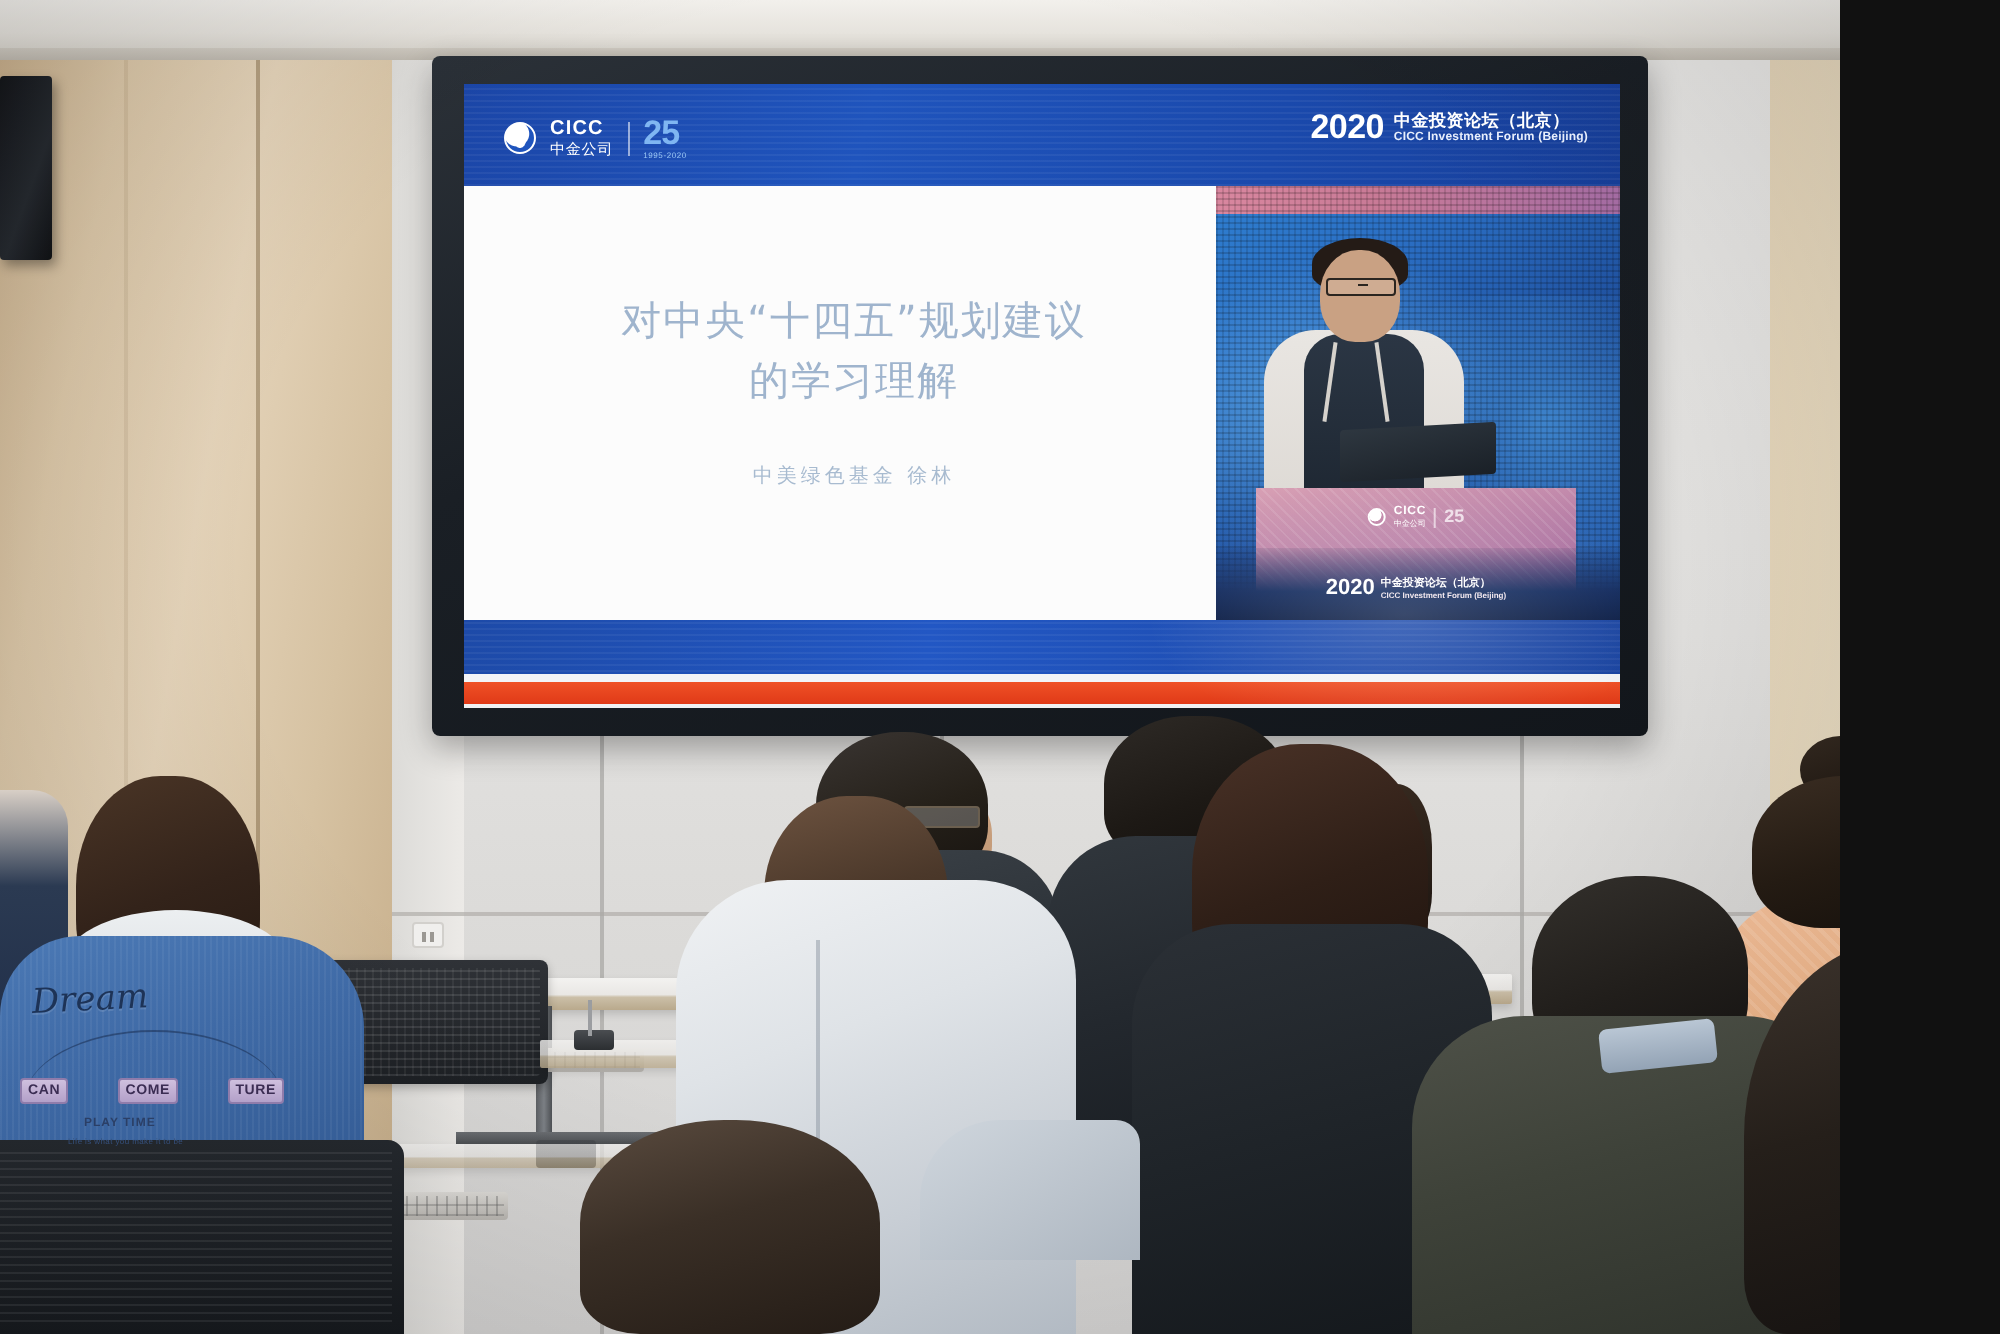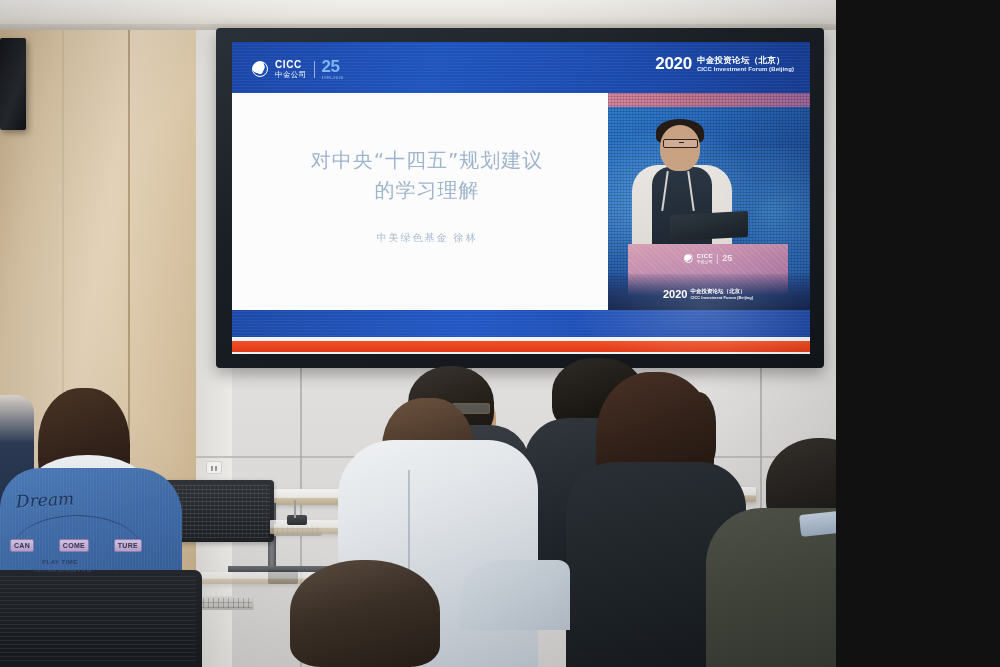--- a/index.html
+++ b/index.html
@@ -1,20 +1,20 @@
 <!DOCTYPE html>
 <html><head>
 <meta charset="utf-8">
 <title>Conference Room Presentation</title>
 <style>
   * { margin:0; padding:0; box-sizing:border-box; }
   html,body { width:1000px; height:667px; overflow:hidden; background:#111; }
   body { font-family:"Liberation Sans", sans-serif; }
 
-  #scene { position:relative; width:836px; height:667px; overflow:hidden; }
+  #scene { position:relative; width:920px; height:667px; overflow:hidden; }
 
   
   .ceiling {
     position:absolute; left:0; top:0; width:1000px; height:30px;
     background:linear-gradient(180deg,#f2f0ec 0%,#e6e3dd 55%,#d2cec6 100%);
   }
   .ceiling-lip {
     position:absolute; left:0; top:24px; width:1000px; height:9px;
     background:linear-gradient(180deg,#cfcac1,#b8b2a8);
   }

